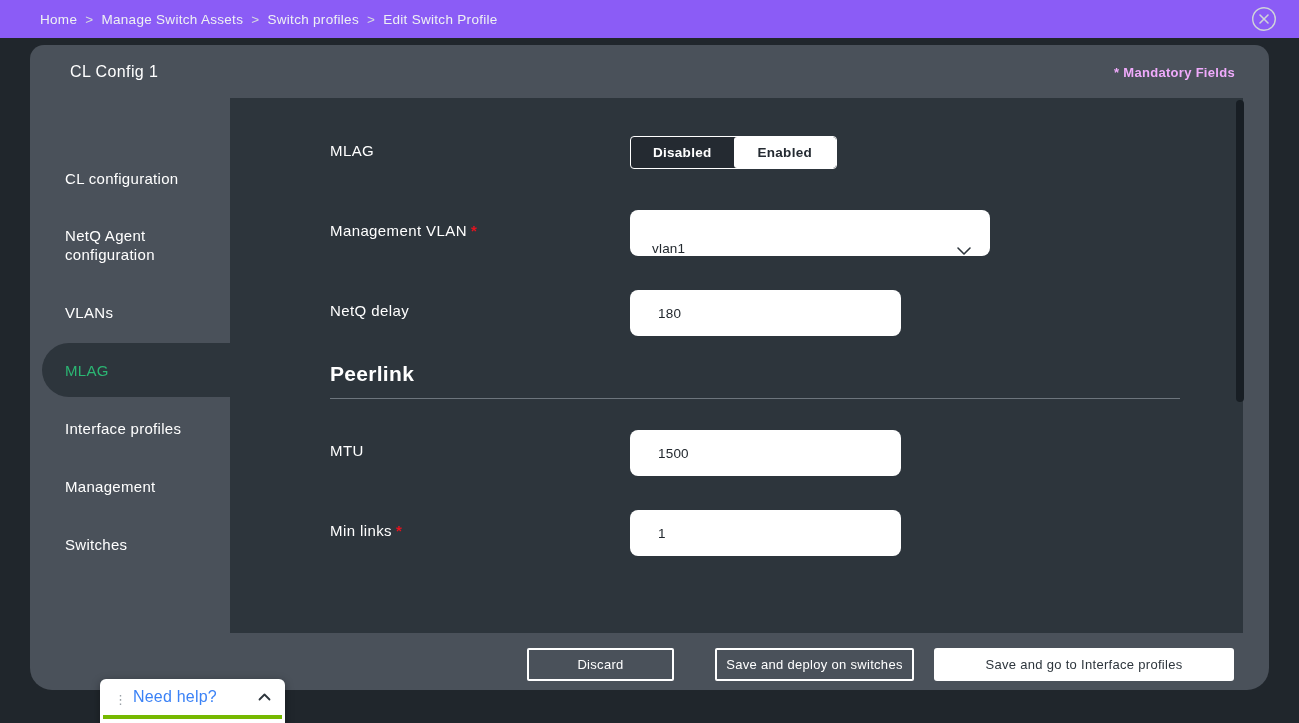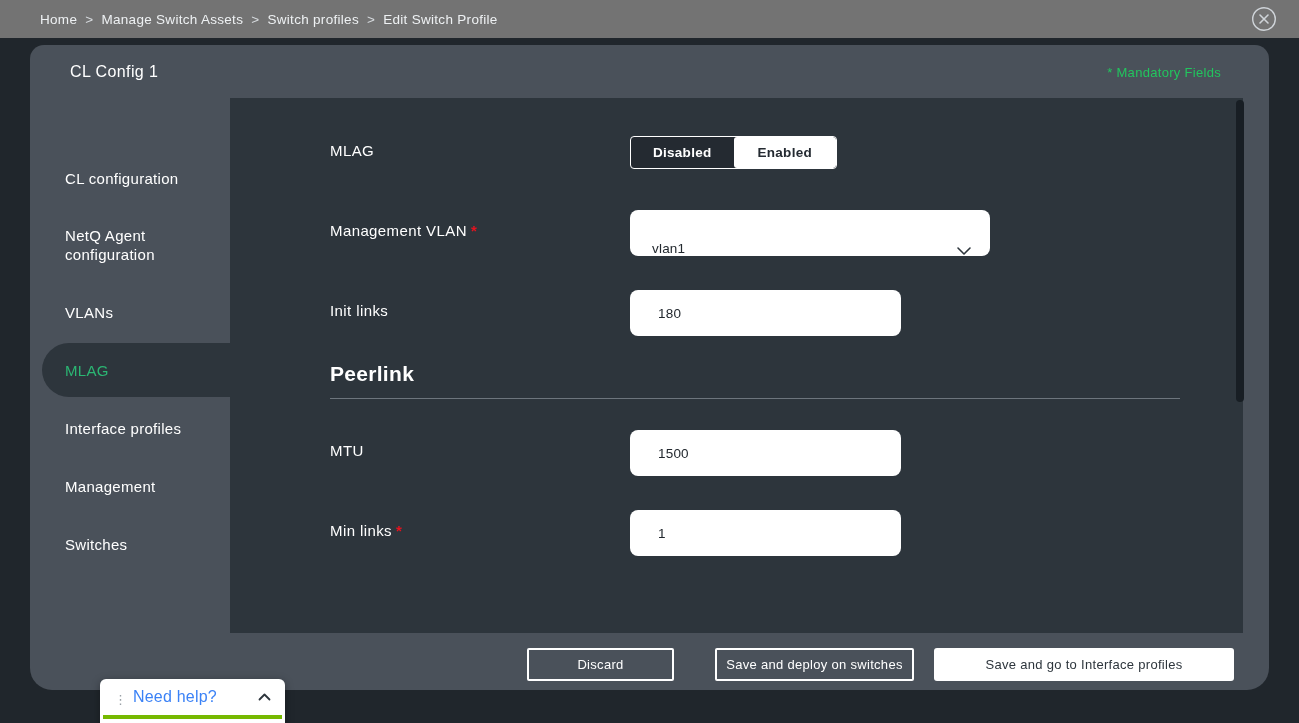--- a/index.html
+++ b/index.html
@@ -7,21 +7,21 @@
   body {
     font-family: "Liberation Sans", "DejaVu Sans", sans-serif;
     background: #20262c;
     position: relative;
     color: #fff;
   }
 
   
   .top-bar {
     position: absolute; top: 0; left: 0; width: 1299px; height: 38px;
-    background: #737373; display: flex; align-items: center;
+    background: #8b5cf6; display: flex; align-items: center;
     padding-left: 40px; z-index: 5;
   }
   .breadcrumb { display: flex; align-items: center; font-size: 13.5px; letter-spacing: .3px; color: #eef1f3; }
   .breadcrumb .sep { margin: 0 8px; color: #d7dbdf; }
   .crumb { cursor: pointer; }
   .close-btn {
     position: absolute; top: 6px; right: 22px; width: 26px; height: 26px;
     cursor: pointer; display: flex; align-items: center; justify-content: center;
   }
 
@@ -29,22 +29,22 @@
   .panel {
     position: absolute; left: 30px; top: 45px; width: 1239px; height: 645px;
     background: #4a515a; border-radius: 14px 14px 22px 22px; z-index: 2;
   }
   .panel-header { position: relative; height: 53px; }
   .panel-title {
     position: absolute; left: 40px; top: 50%; transform: translateY(-50%);
     font-size: 16px; font-weight: 500; letter-spacing: .4px; color: #fff;
   }
   .mandatory-note {
-    position: absolute; right: 48px; top: 50%; transform: translateY(-50%);
-    color: #22c55e; font-size: 13px; font-weight: 400; letter-spacing: .3px;
+    position: absolute; right: 34px; top: 50%; transform: translateY(-50%);
+    color: #f0abfc; font-size: 13px; font-weight: 700; letter-spacing: .3px;
   }
 
   .panel-body { position: absolute; left: 0; top: 53px; right: 0; bottom: 57px; }
 
   
   .sidebar { position: absolute; left: 0; top: 0; bottom: 0; width: 200px; }
   .nav { list-style: none; padding-top: 51px; }
   .nav-item {
     height: 58px; display: flex; align-items: center;
     padding-left: 35px; font-size: 15px; font-weight: 500; letter-spacing: .3px;
@@ -213,21 +213,21 @@
       <div class="dropdown">
         <span class="dropdown-value">vlan1</span>
         <span class="chev">
           <svg width="16" height="10" viewBox="0 0 16 10" fill="none">
             <path d="M2 2 L8 8 L14 2" stroke="#2d353c" stroke-width="1.6" stroke-linecap="round" stroke-linejoin="round"></path>
           </svg>
         </span>
       </div>
 
       <div class="field-label" style="top:204px">
-        <span>Init links</span>
+        <span>NetQ delay</span>
       </div>
       <input class="text-input" style="top: 192px;" value="180">
 
       <div class="section-title">Peerlink</div>
       <div class="section-rule"></div>
 
       <div class="field-label" style="top:344px">
         <span>MTU</span>
       </div>
       <input class="text-input" style="top: 332px;" value="1500">

